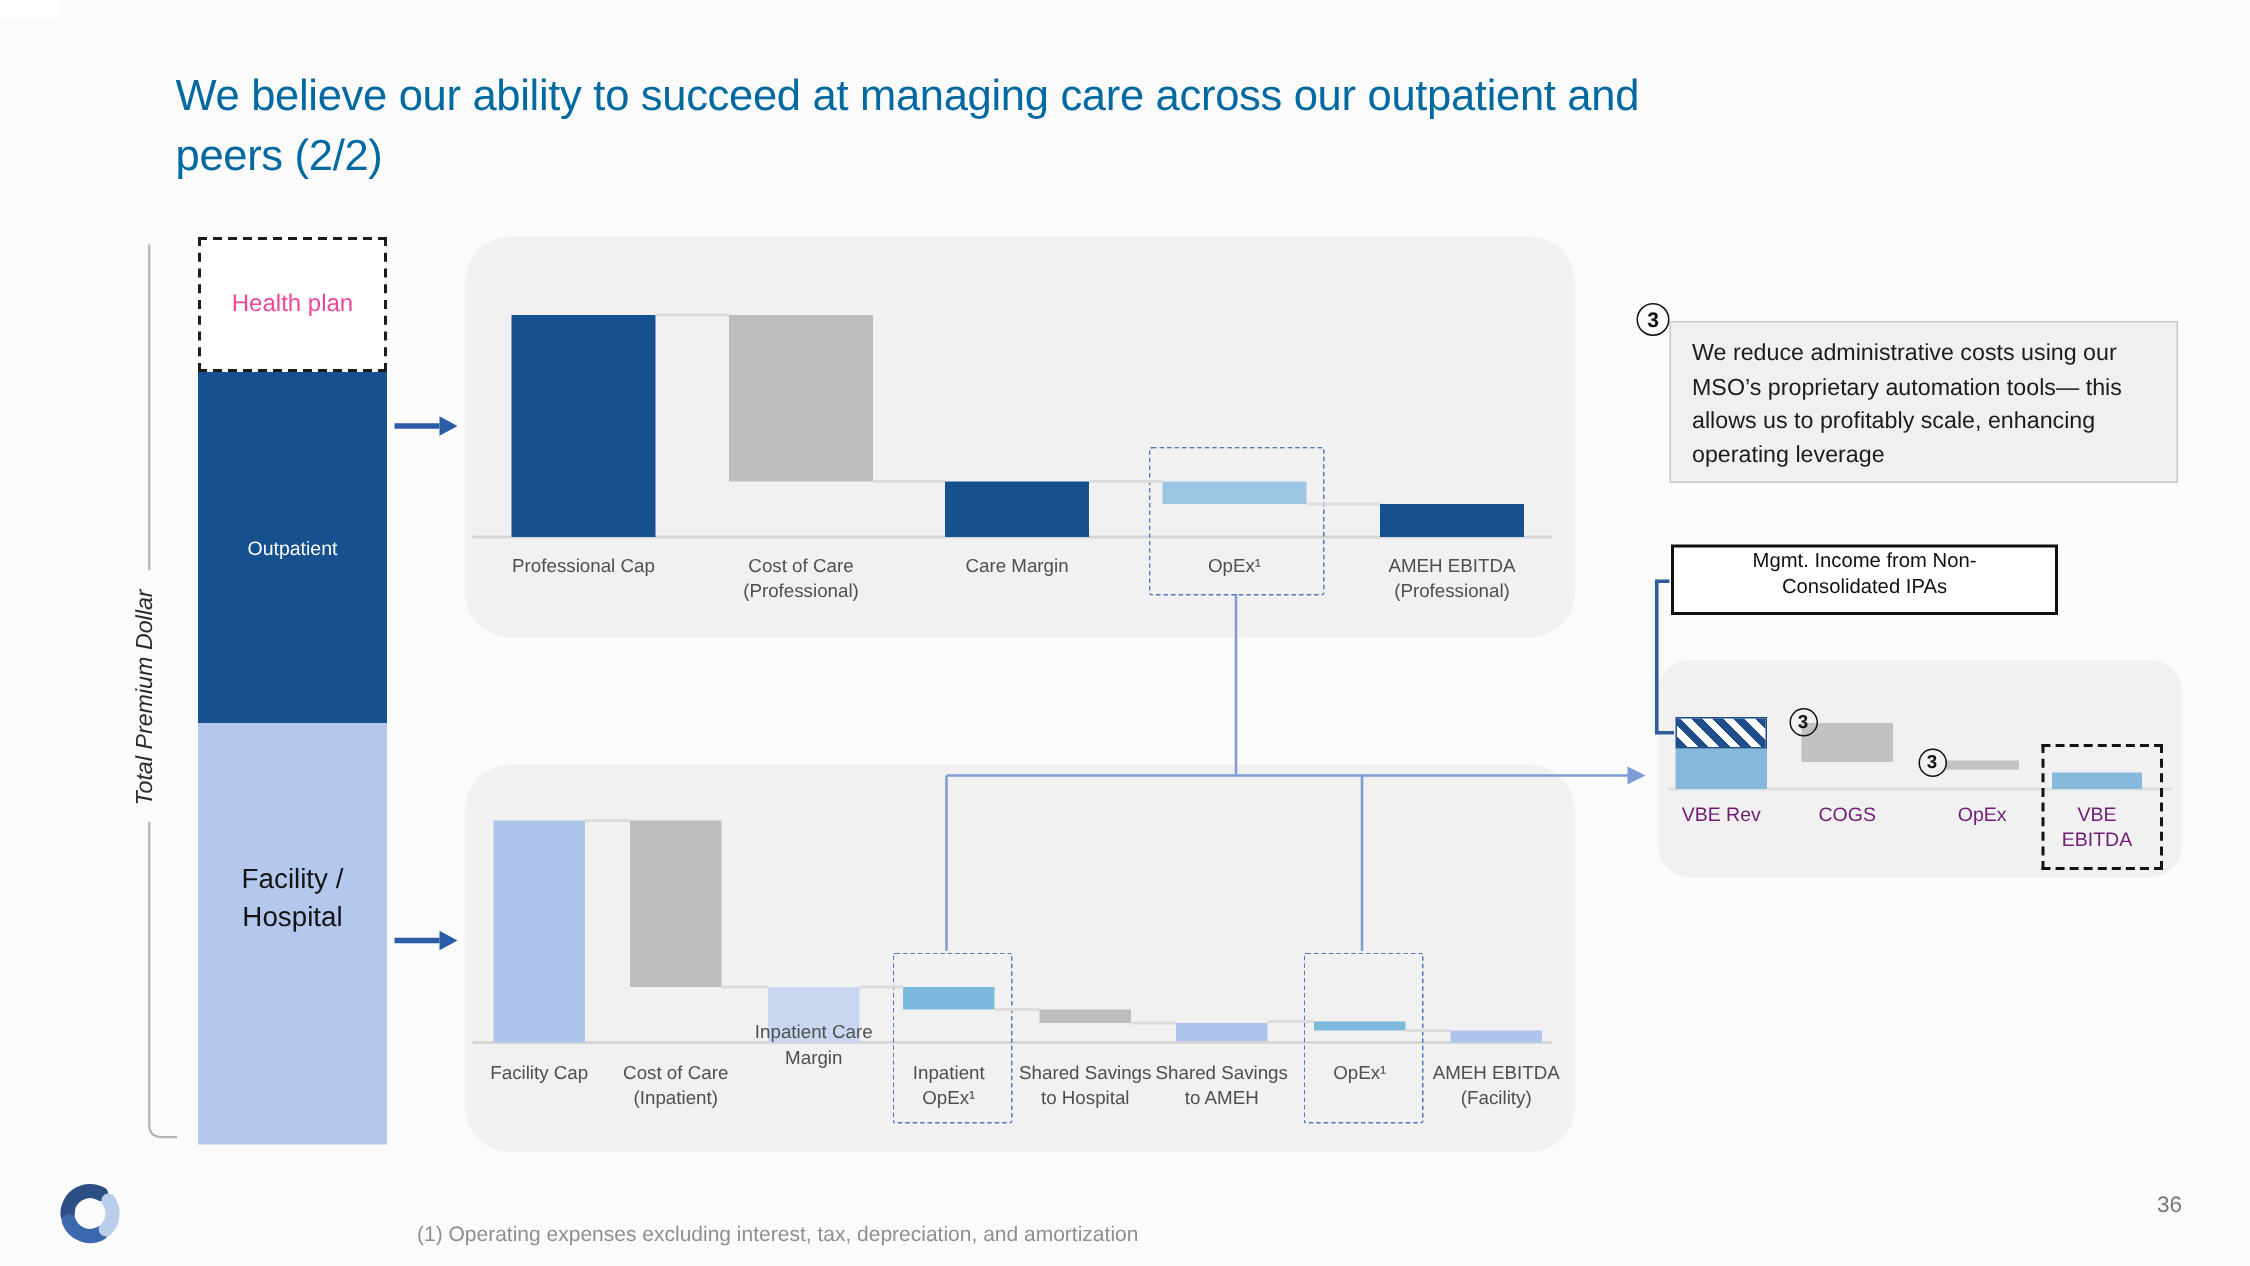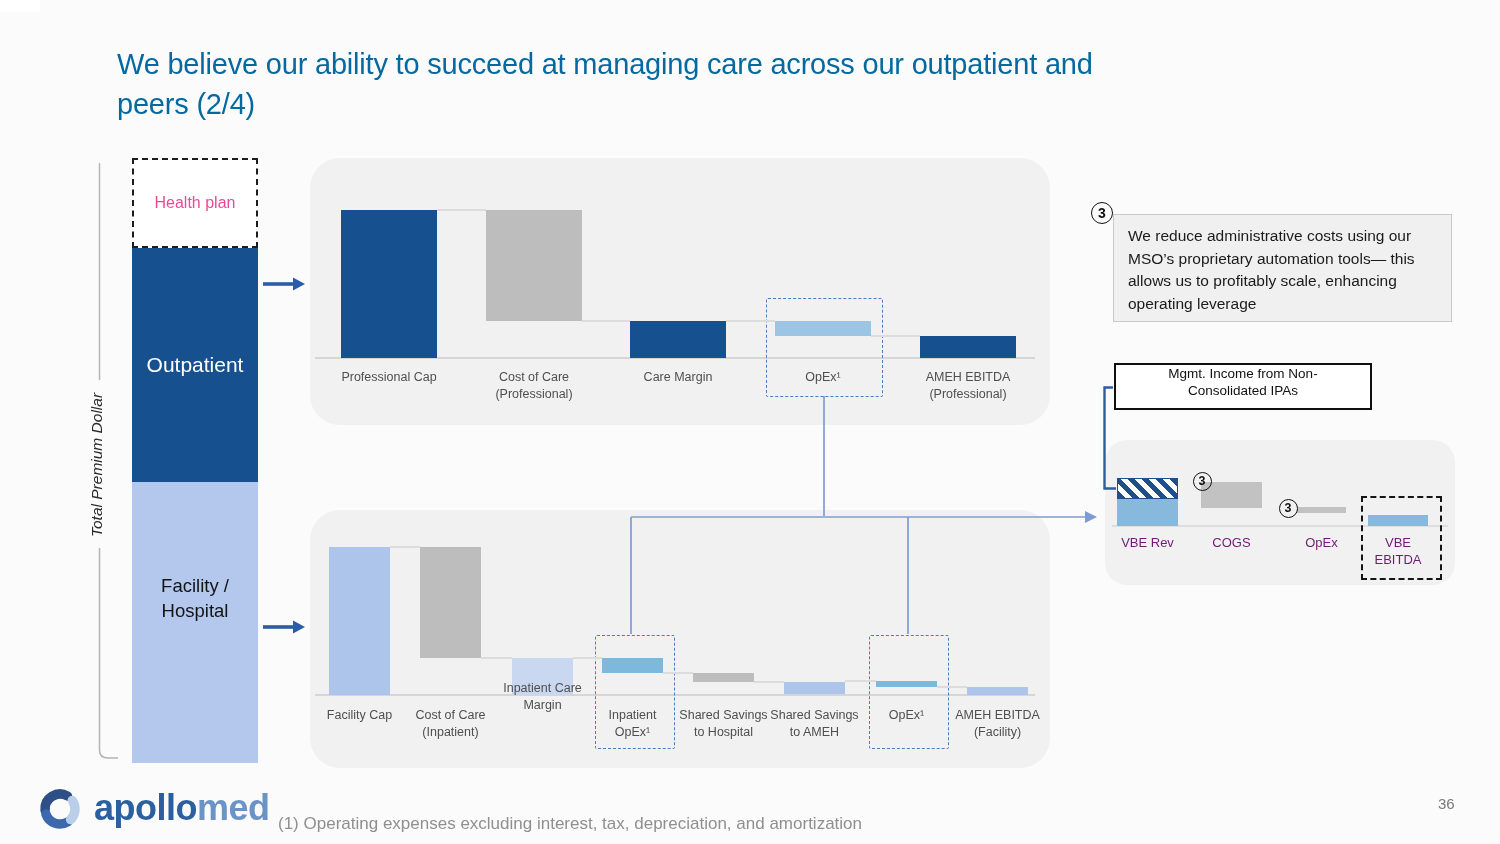--- a/index.html
+++ b/index.html
@@ -14,48 +14,48 @@
   .connector{position:absolute;height:1.5px;background:#dcdcdc;}
   .dash-blue{position:absolute;border:1.6px dashed #4f7ac0;border-radius:2px;background:transparent;}
   .dash-black{position:absolute;border:2px dashed #141414;background:transparent;}
   .chart-label{position:absolute;text-align:center;font-size:12.5px;line-height:16.5px;color:#4f4f4f;}
   .vbe-label{font-size:13px;line-height:17px;color:#701a75;}
   .badge{position:absolute;width:19px;height:19px;border:1.5px solid #111;border-radius:50%;display:flex;align-items:center;justify-content:center;font-size:12.5px;font-weight:600;color:#111;box-sizing:border-box;background:transparent;}
   .hatch{background:repeating-linear-gradient(45deg,#1f4e8b 0 5px,#ffffff 5px 10px);border:1.5px solid #1f4e8b;box-sizing:border-box;}
   
   .seg{position:absolute;left:132px;width:126px;display:flex;align-items:center;justify-content:center;text-align:center;}
   .seg-health{top:158px;height:90px;background:#ffffff;border:2px dashed #1c1c1c;box-sizing:border-box;font-size:16px;color:#ec4899;}
-  .seg-outpatient{top:248px;height:234px;background:#17508e;color:#ffffff;font-size:21px;}
+  .seg-outpatient{top:248px;height:234px;background:#17508e;color:#ffffff;font-size:13px;}
   .seg-facility{top:482px;height:281px;background:#b3c8ec;color:#141414;font-size:18.5px;line-height:25px;}
   .seg-facility .inner{transform:translateY(-25px);}
   .tpd-label{left:62px;top:380px;width:70px;height:170px;display:flex;align-items:center;justify-content:center;}
   .tpd-label span{transform:rotate(-90deg);white-space:nowrap;font-style:italic;font-size:15.5px;color:#2b2b2b;background:#fbfbfc;padding:0 6px;}
   
   .callout-box{left:1113px;top:214px;width:339px;height:108px;background:#f0f0f1;border:1px solid #c9c9c9;box-sizing:border-box;padding:10px 14px;font-size:15.5px;line-height:22.5px;color:#1b1b1b;}
   .callout-badge{left:1091px;top:202px;width:22px;height:22px;border-width:1.7px;font-size:14px;background:#fbfbfc;z-index:5;}
   .mgmt-box{left:1114px;top:363px;width:258px;height:47px;background:#ffffff;border:2px solid #0f0f0f;box-sizing:border-box;display:flex;flex-direction:column;align-items:center;font-size:13.5px;line-height:17px;color:#111;text-align:center;z-index:4;}
   
   .brand{left:34px;top:782px;display:flex;align-items:center;}
   .brand-text{font-size:36px;font-weight:bold;letter-spacing:-0.5px;margin-left:8px;}
   .brand-text .p1{color:#2c5f9f;}
   .brand-text .p2{color:#6a94c5;}
-  .footnote{left:278px;top:814px;font-size:17px;color:#8f8f8f;}
+  .footnote{left:278px;top:814px;font-size:14px;color:#8f8f8f;}
   .page-num{left:1438px;top:795px;font-size:15px;color:#7a7a7a;}
   svg{display:block;}
 </style>
 </head>
 <body>
 
 <div id="canvas">
 
   <div class="abs corner-rect"></div>
 
   <div class="abs title">
     <div>We believe our ability to succeed at managing care across our outpatient and</div>
-    <div>peers (2/4)</div>
+    <div>peers (2/2)</div>
   </div>
 
   <svg class="abs" style="left:0;top:0;" width="320" height="844">
     <path d="M 99.5 163 L 99.5 380" stroke="#b4b4b4" stroke-width="1.5" fill="none"></path>
     <path d="M 99.5 548 L 99.5 750 Q 99.5 758 108 758 L 118 758" stroke="#b4b4b4" stroke-width="1.5" fill="none"></path>
   </svg>
   <div class="abs tpd-label">
     <span>Total Premium Dollar</span>
   </div>
 
@@ -203,20 +203,17 @@
     <div>Mgmt. Income from Non-</div>
     <div>Consolidated IPAs</div>
   </div>
 
   <div class="abs brand">
     <svg width="52" height="52" viewBox="0 0 52 52">
       <path d="M 33.5 14 A 15 15 0 0 0 11.1 28.3" stroke="#2d4f86" stroke-width="9.5" fill="none" stroke-linecap="round"></path>
       <path d="M 11.9 32.1 A 15 15 0 0 0 33.5 40" stroke="#3c68ad" stroke-width="9.5" fill="none" stroke-linecap="round"></path>
       <path d="M 36.6 37.6 A 15 15 0 0 0 38.3 18.4" stroke="#b9cfe9" stroke-width="9.5" fill="none" stroke-linecap="round"></path>
     </svg>
-    <div class="brand-text">
-      <span class="p1">apollo</span><span class="p2">med</span>
-    </div>
   </div>
   <div class="abs footnote">(1) Operating expenses excluding interest, tax, depreciation, and amortization</div>
   <div class="abs page-num">36</div>
 
 </div>
 
 </body></html>

